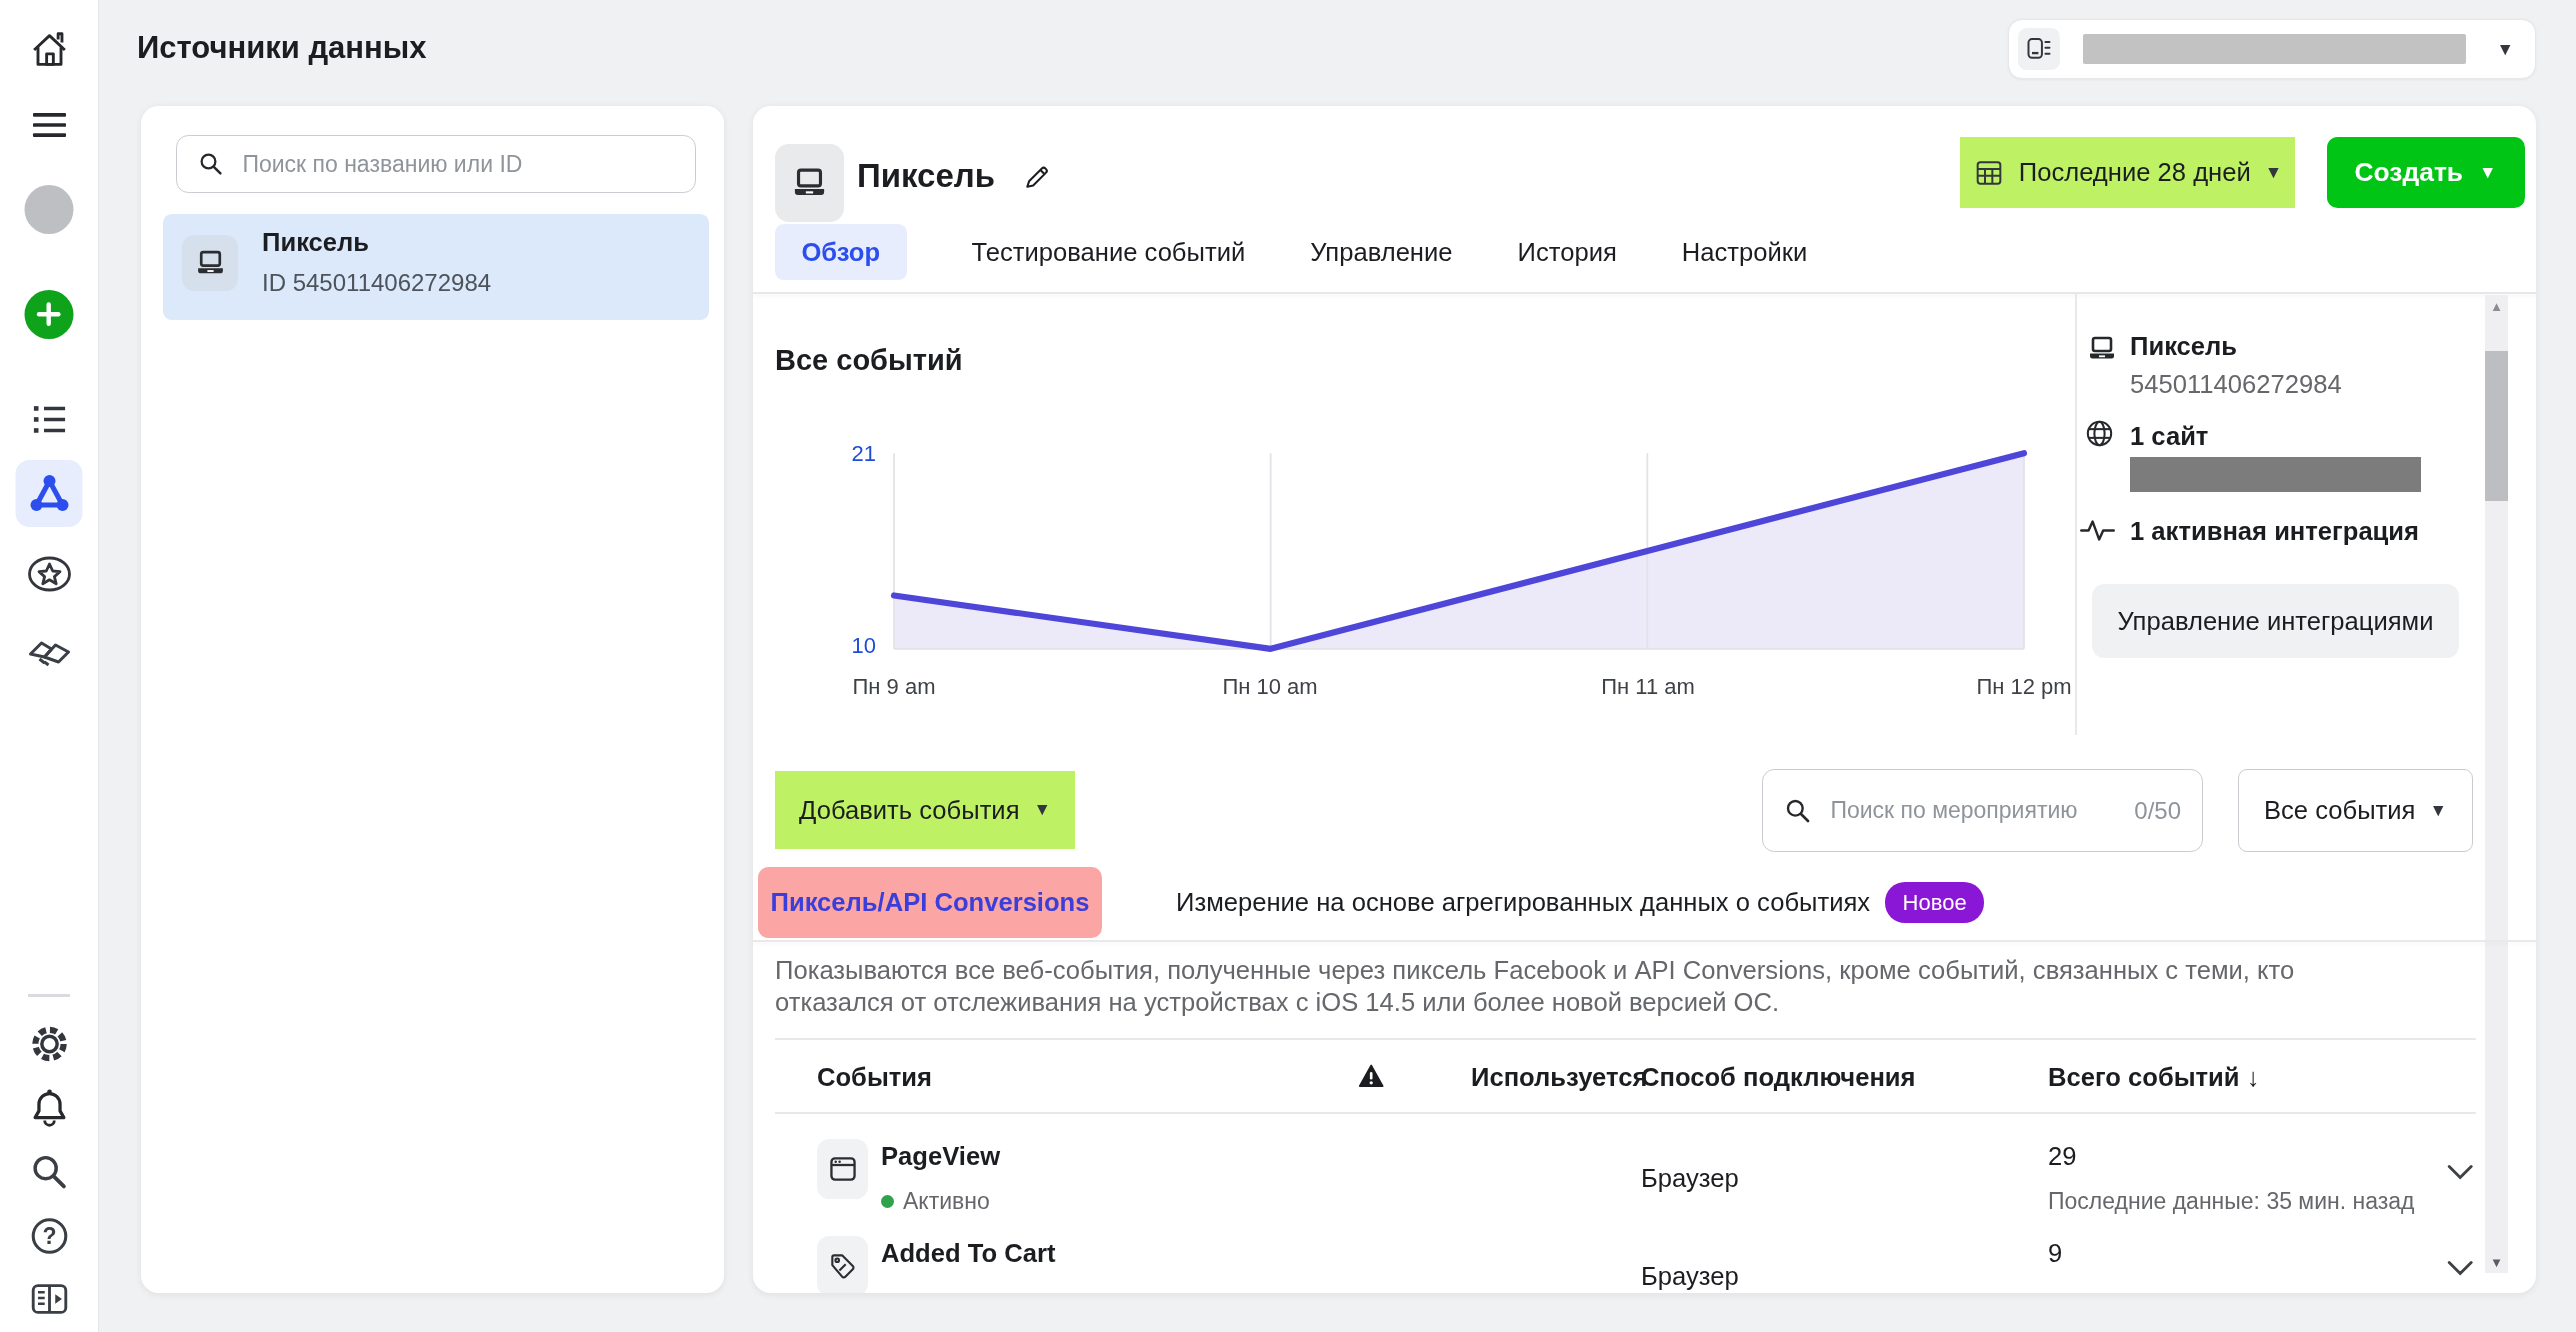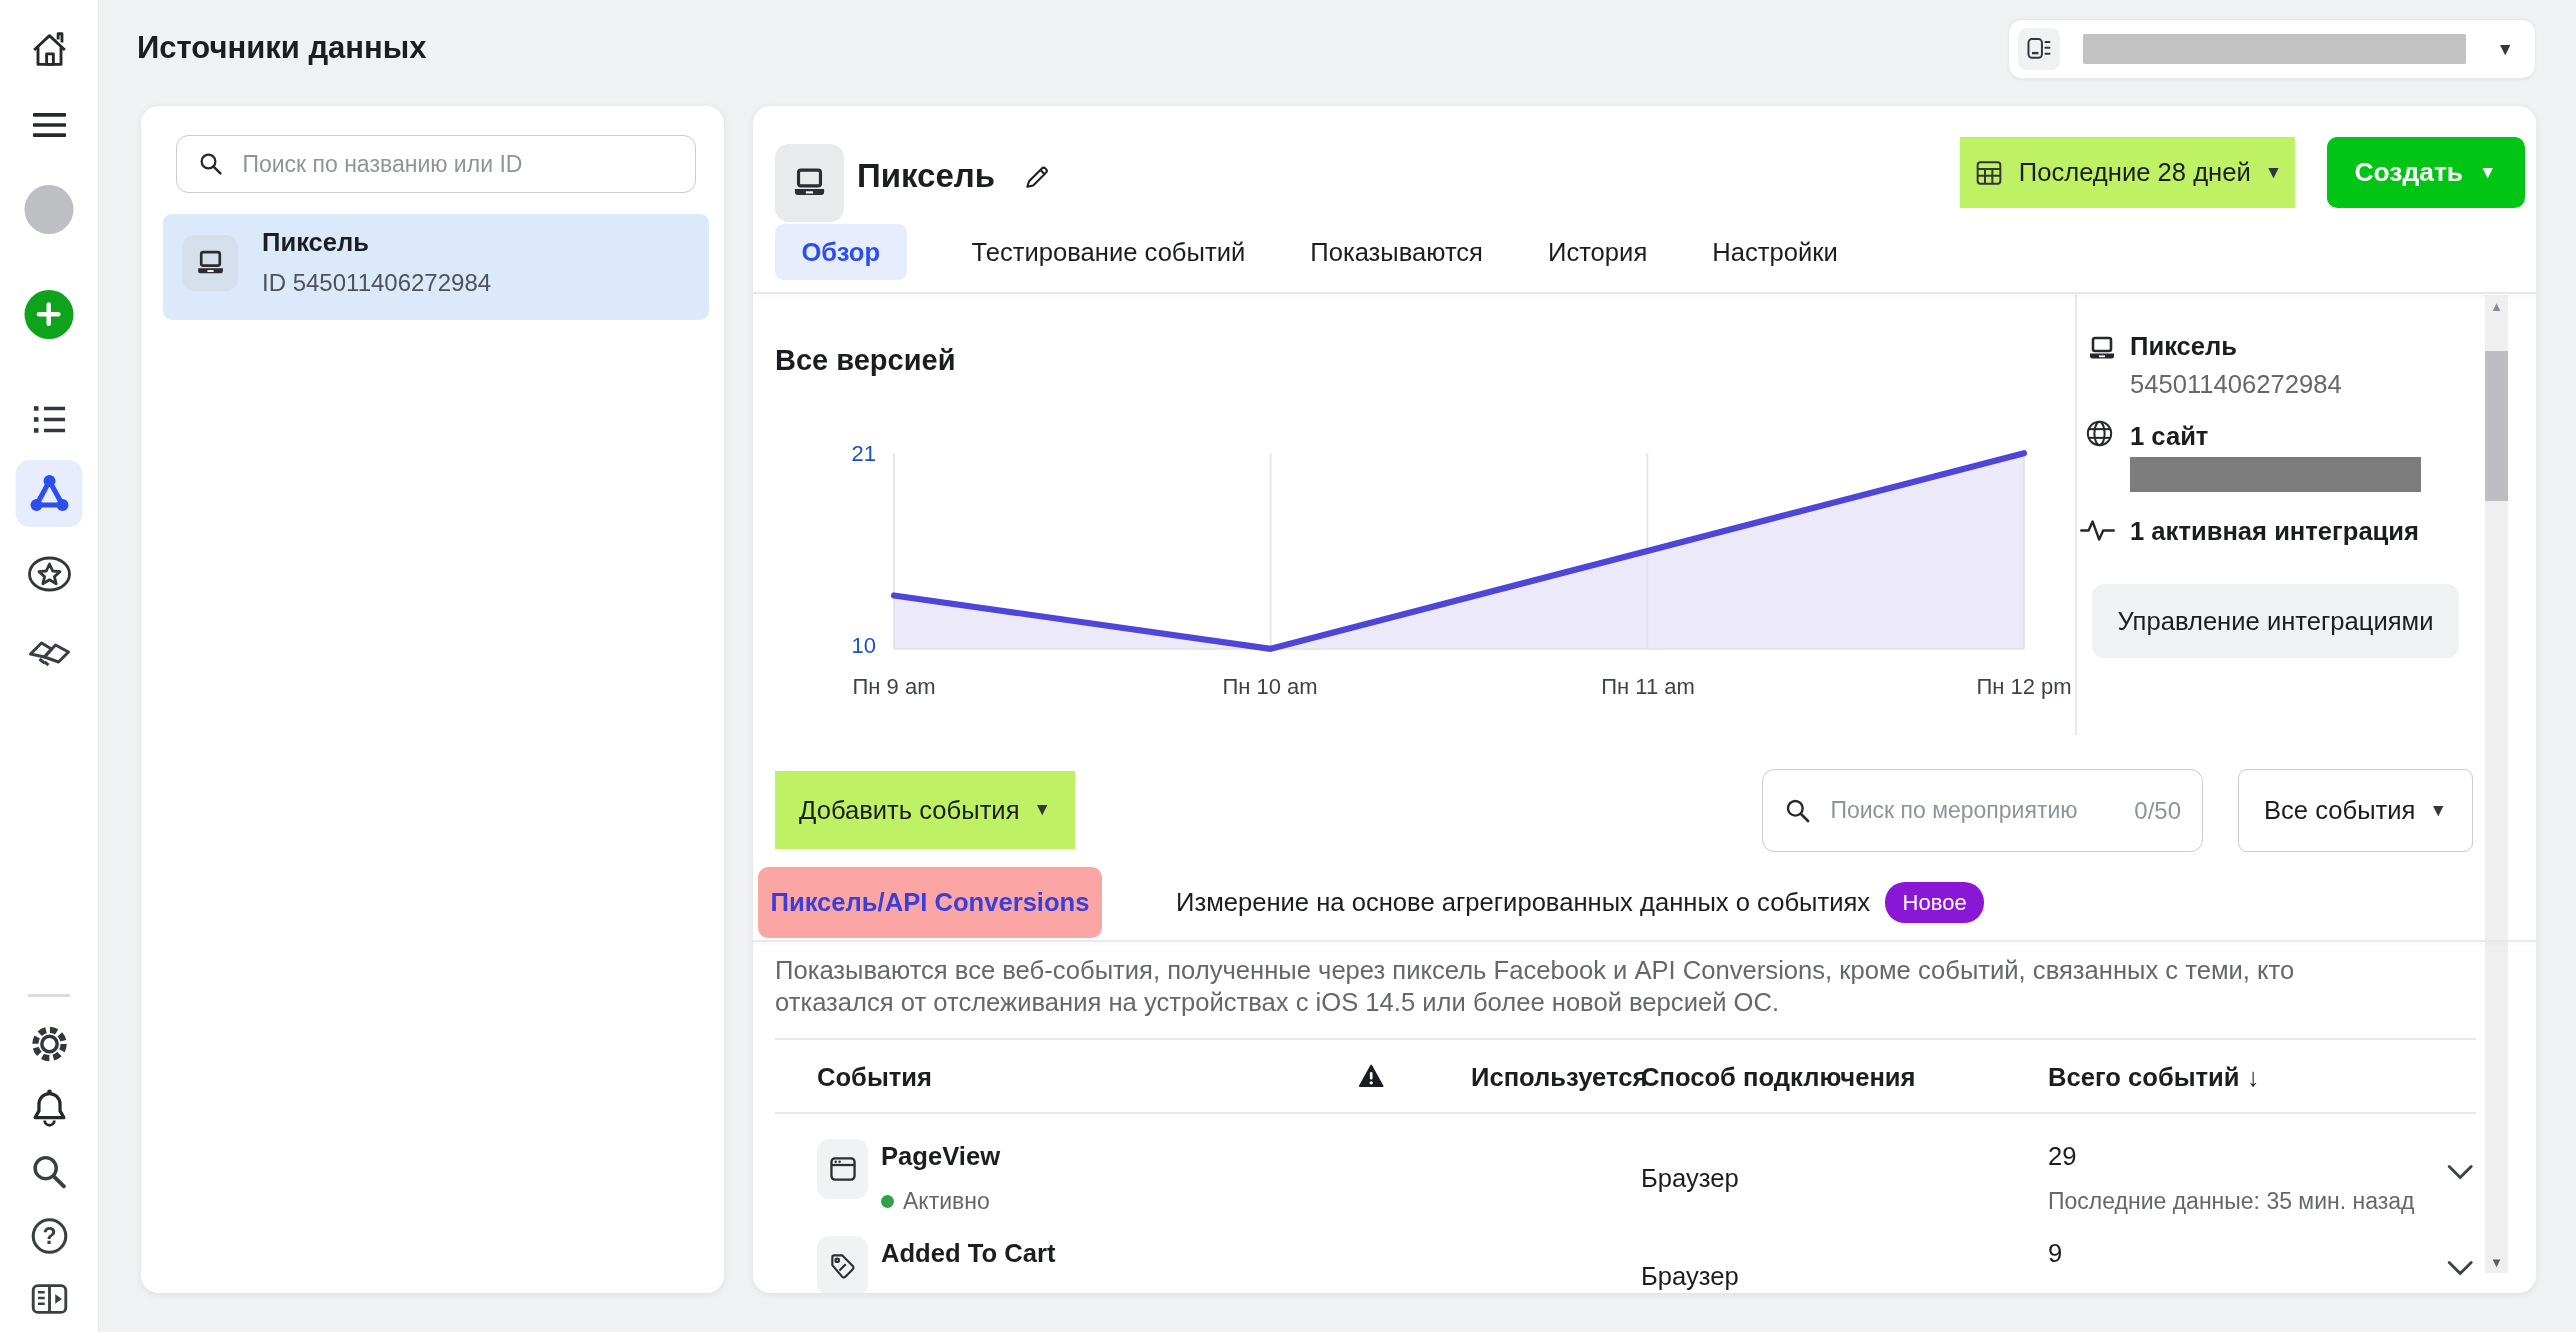--- a/index.html
+++ b/index.html
@@ -316,27 +316,27 @@
   </div>
 
   <div class="create-btn" style="right: 11.5px; top: 31px; width: 198px; height: 71px; background: rgb(0, 197, 20);">
     <span>Создать</span>
     <span class="caret">▼</span>
   </div>
 
   <div class="tabs">
     <div class="tab active">Обзор</div>
     <div class="tab">Тестирование событий</div>
-    <div class="tab">Показываются</div>
+    <div class="tab">Управление</div>
     <div class="tab">История</div>
     <div class="tab">Настройки</div>
   </div>
   <div class="tabbar-line"></div>
 
-  <div class="chart-title">Все версией</div>
+  <div class="chart-title">Все событий</div>
   <div class="ytick" style="top:335px">21</div>
   <div class="ytick" style="top:527px">10</div>
   <svg id="chart-svg" class="abs" style="left:141px;top:347px;overflow:visible" width="1130" height="196" viewBox="0 0 1282 222">
       <polygon points="0,161.45454545454547 427.3333333333333,222 854.6666666666666,111 1282,0 1282,222 0,222" fill="#ECEAF9"></polygon>
       <line x1="0" y1="0" x2="0" y2="222" stroke="#E2E3E8" stroke-width="2"></line>
       <line x1="427.3333333333333" y1="0" x2="427.3333333333333" y2="222" stroke="#E2E3E8" stroke-width="2"></line>
       <line x1="854.6666666666666" y1="0" x2="854.6666666666666" y2="222" stroke="#E2E3E8" stroke-width="2"></line>
       <line x1="1282" y1="0" x2="1282" y2="222" stroke="#E2E3E8" stroke-width="2"></line>
       <line x1="0" y1="222" x2="1282" y2="222" stroke="#E2E3E8" stroke-width="2"></line>
       <polyline points="0,161.45454545454547 427.3333333333333,222 854.6666666666666,111 1282,0" fill="none" stroke="#4E45D9" stroke-width="7" stroke-linejoin="round" stroke-linecap="round"></polyline>

